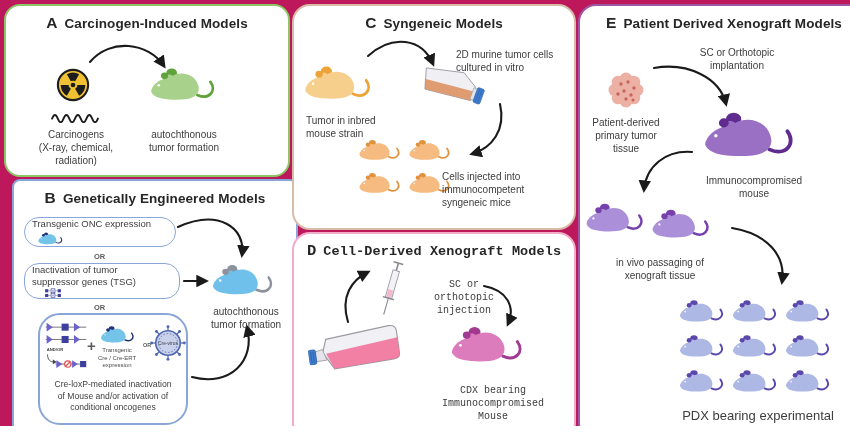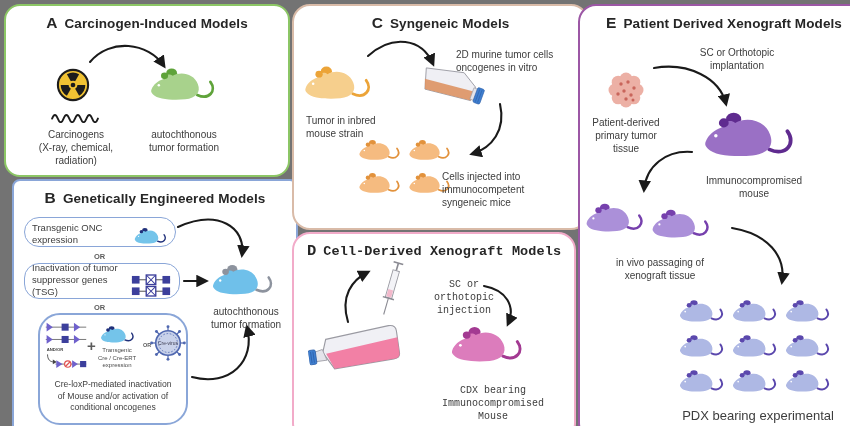--- a/index.html
+++ b/index.html
@@ -1,41 +1,41 @@
 <!DOCTYPE html>
 <html style="--panel-a-border: #8cc665; --panel-b-border: #8aa6d8; --panel-c-border: #d9bba8; --panel-d-border: #f2abc9; --panel-e-border: #9c57a5; --inner-box-border: #8aa6d8; --arrow: #1a1a1a; --text: #3d3d3d; --title: #262626; --mouse-a-body: #a8d28c; --mouse-a-dark: #5fa33a; --mouse-b-small-body: #74c4ea; --mouse-b-small-dark: #20307a; --mouse-b-big-body: #6fc0ea; --mouse-b-big-dark: #8d939e; --mouse-c-big-body: #f6cf8d; --mouse-c-big-dark: #eca438; --mouse-c-small-body: #f5bb80; --mouse-c-small-dark: #e2923c; --mouse-d-body: #dc7cbc; --mouse-d-dark: #a33a92; --mouse-e-big-body: #9a70c5; --mouse-e-big-dark: #5f2b8f; --mouse-e-pass-body: #ab90d9; --mouse-e-pass-dark: #7640ad; --mouse-e-cohort-body: #aeb8e4; --mouse-e-cohort-dark: #5b48ad; --radiation-yellow: #f0c233; --flask-c-media: #dd9263; --flask-d-media: #f2739c; --flask-cap: #3f7fd0; --gene-indigo: #3c3f9c; --loxp-purple: #6f61cc; --stop-red: #e05252; --virus-fill: #c9d2ea; --virus-stroke: #5068b0; --tumor-cell: #eba89c; --tumor-dot: #c9655b;"><head>
 <meta charset="utf-8">
 <style>
   html,body { margin:0; padding:0; background:#ffffff; }
   .stage {
-    position:relative; width:850px; height:426px; background:#737373;
+    position:relative; width:850px; height:426px; background:#be185d;
     font-family:"Liberation Sans", sans-serif; overflow:hidden;
     color:var(--text,#3d3d3d);
   }
   .panel { position:absolute; background:#fff; border:2px solid #ccc; border-radius:18px; }
   #panel-a { left:4px;  top:4px;   width:282px; height:169px; border-color:var(--panel-a-border); border-radius:16px; }
   #panel-b { left:12px;  top:179px; width:282px; height:258px; border-color:var(--panel-b-border); border-radius:8px; }
-  #panel-c { left:292px;top:4px;   width:280px; height:222px; border-color:var(--panel-c-border);padding-left:13px; }
+  #panel-c { left:292px;top:4px;   width:280px; height:222px; border-color:var(--panel-c-border); }
   #panel-d { left:292px;top:232px; width:280px; height:205px; border-color:var(--panel-d-border);font-family:Liberation Mono, monospace; }
   #panel-e { left:578px;top:4px;   width:268px; height:433px; border-color:var(--panel-e-border); border-width:2.5px;padding-left:20px; }
 
   .panel-title { position:absolute; left:0; top:8px; width:100%; text-align:center;
     font-weight:bold; font-size:13.5px; color:var(--title,#262626); letter-spacing:.1px; }
   .panel-letter { font-size:15.5px; margin-right:7px; }
 
   .lbl { position:absolute; white-space:pre-line; font-size:10px; line-height:1.3;
     color:var(--text,#3d3d3d); text-align:center; }
   .lbl.left { text-align:left; }
   .abs { position:absolute; }
   .arrows { position:absolute; left:0; top:0; pointer-events:none; }
   .arrows path { fill:none; stroke:var(--arrow,#1a1a1a); stroke-width:2.1; stroke-linecap:round; }
 
   .pill { position:absolute; border:1.8px solid var(--inner-box-border,#8aa6d8);
-    border-radius:15px; background:#fff; display:flex; align-items:flex-end;
-    padding:0 7px; box-sizing:border-box; font-size:9.5px; line-height:1.25; }
+    border-radius:15px; background:#fff; display:flex; align-items:flex-start;
+    padding:0 7px; box-sizing:border-box; font-size:9.5px; line-height:1.25;flex-direction:column; }
   .pill .pill-text { flex:1; white-space:pre-line; color:var(--text,#3d3d3d); }
   .or { position:absolute; font-size:7.5px; font-weight:600; color:#5c5c5c; }
 
   #box3 { position:absolute; left:24px; top:132px; width:150px; height:112px;
     border:2px solid var(--inner-box-border,#8aa6d8); border-radius:22px; background:#fff; box-sizing:border-box; }
   .b3-plus { position:absolute; font-size:15px; font-weight:bold; color:#5c5c5c; }
   .b3-mouse-lbl { position:absolute; font-size:6px; line-height:1.25; text-align:center; white-space:pre-line; color:#4a4a4a; }
   .b3-or { position:absolute; font-size:5.5px; font-weight:700; color:#5c5c5c; }
   .b3-caption { position:absolute; left:4px; right:4px; top:64px; font-size:8.6px;
     line-height:1.35; text-align:center; white-space:pre-line; color:var(--text,#3d3d3d); }
@@ -201,21 +201,21 @@
       <path d="M74 50 C98 28 128 32 139 58" marker-end="url(#ah)"></path>
       <path d="M206 98 C212 124 198 142 178 148" marker-end="url(#ah)"></path>
     </svg>
     <svg class="mouse abs" style="left:6px;top:54px;--body:var(--mouse-c-big-body);--dark:var(--mouse-c-big-dark)" width="74" height="44" viewBox="0 0 132 78">
         <use href="#mouse-shape"></use>
       </svg>
     <div class="lbl left" style="left:12px;top:108px;width:90px">Tumor in inbred
 mouse strain</div>
 
     <div class="lbl left" style="left:162px;top:42px;width:110px"><span>2D murine tumor cells
-oncogenes</span><span class="italic">in vitro</span></div>
+cultured</span><span class="italic">in vitro</span></div>
 
     <svg class="abs" style="left:126px;top:60px;transform:rotate(20deg)" width="66" height="36" viewBox="0 0 110 60">
       <polygon points="4,20 66,6 92,22 92,46 14,54" fill="#efeff4" stroke="#9a9aa2" stroke-width="1.4"></polygon>
       <polygon points="8,38 90,30 92,46 14,54" fill="var(--flask-c-media)" opacity="0.9"></polygon>
       <rect x="90" y="24" width="8" height="20" fill="#e4e4ea" stroke="#9a9aa2" stroke-width="1"></rect>
       <rect x="96" y="21" width="12" height="26" rx="2.5" fill="var(--flask-cap)" stroke="#2d5fa8" stroke-width="1"></rect>
       <line x1="100" y1="23" x2="100" y2="45" stroke="#2d5fa8" stroke-width="1"></line>
       <line x1="104" y1="23" x2="104" y2="45" stroke="#2d5fa8" stroke-width="1"></line>
     </svg>
 

